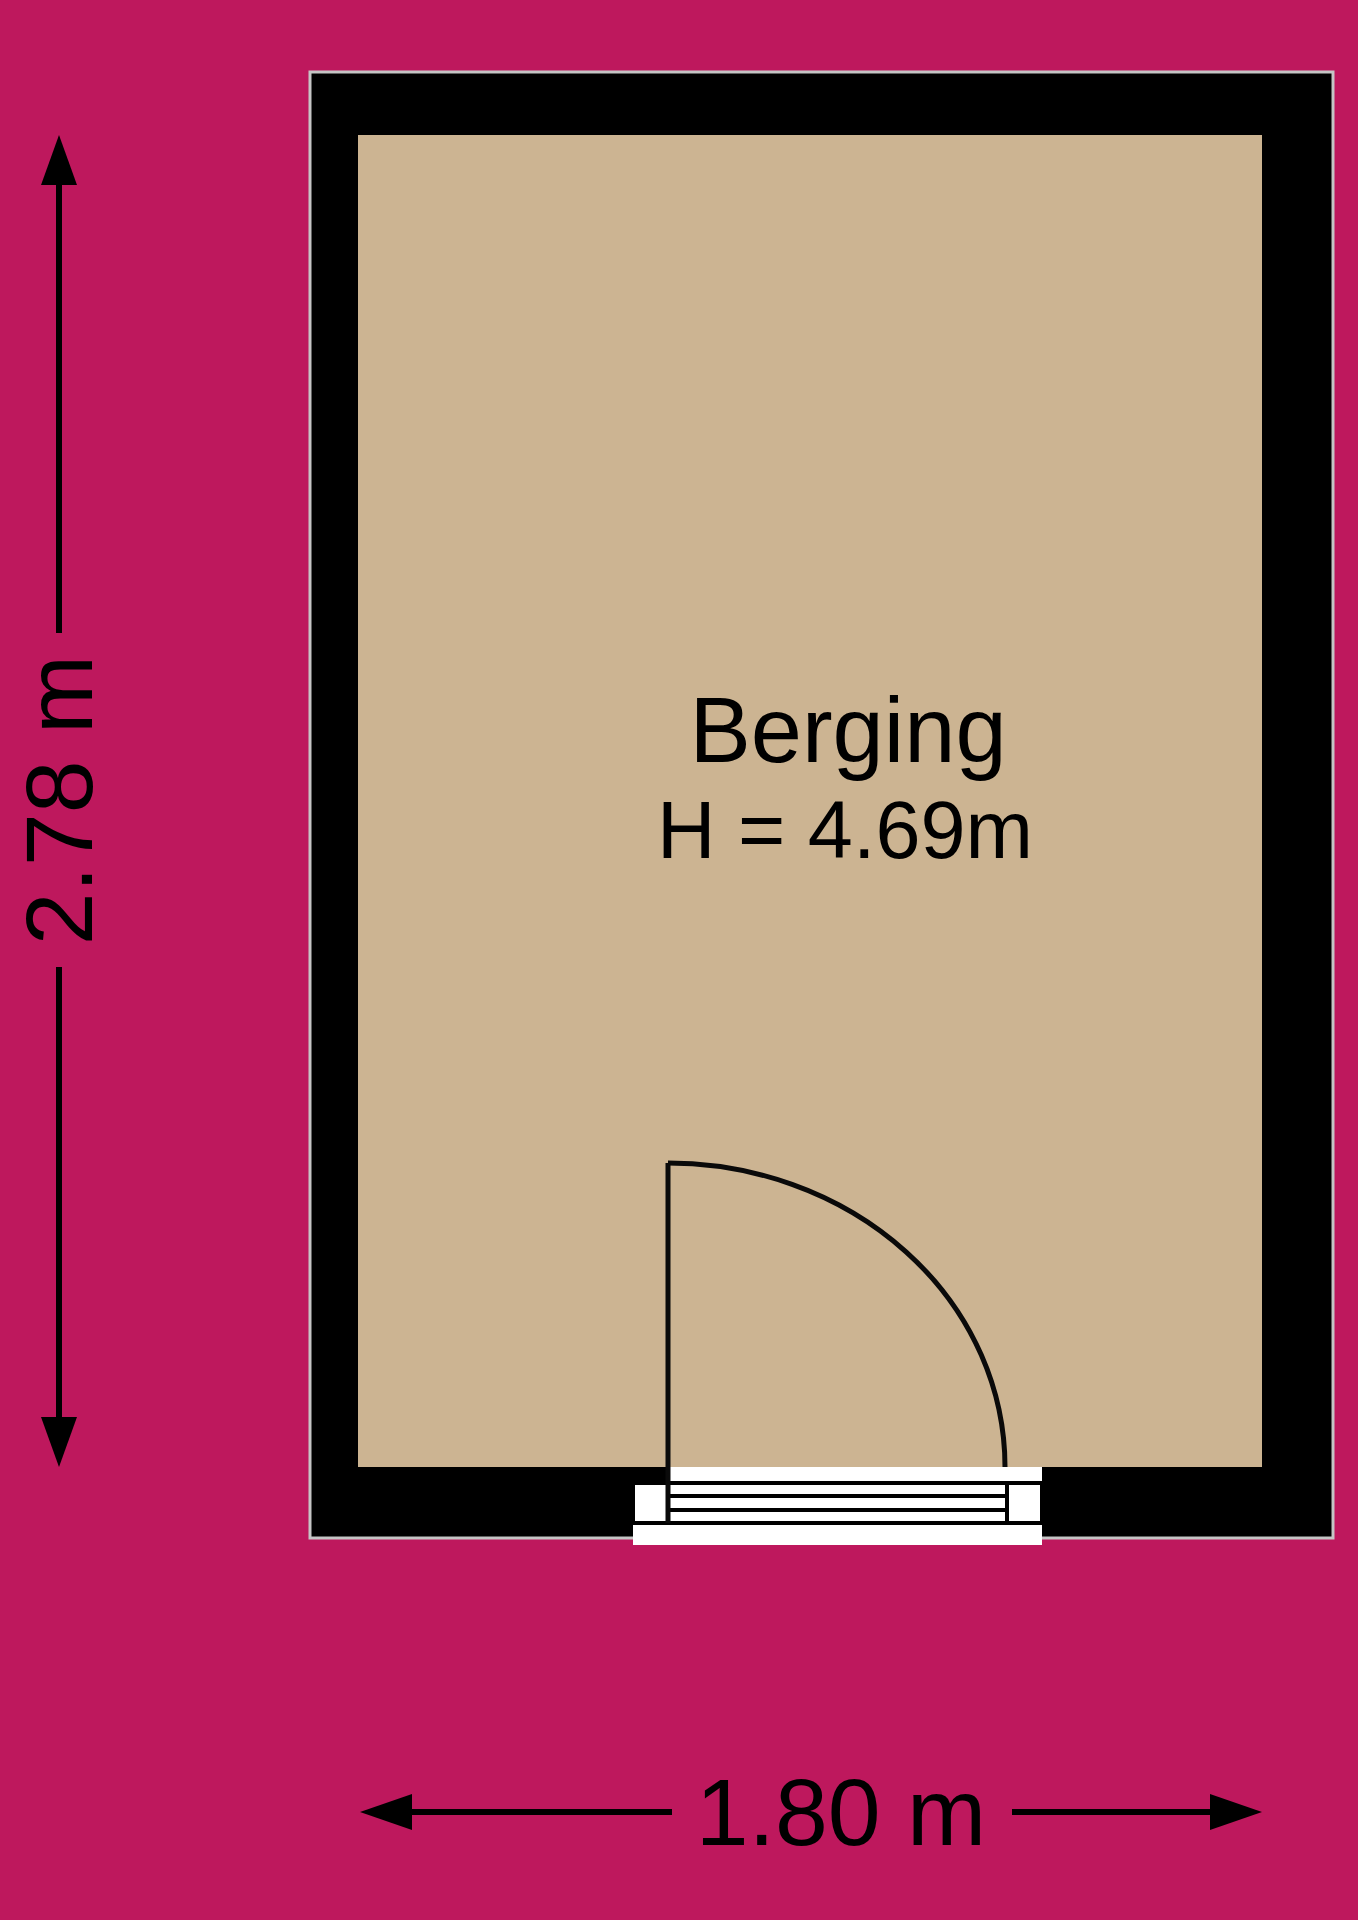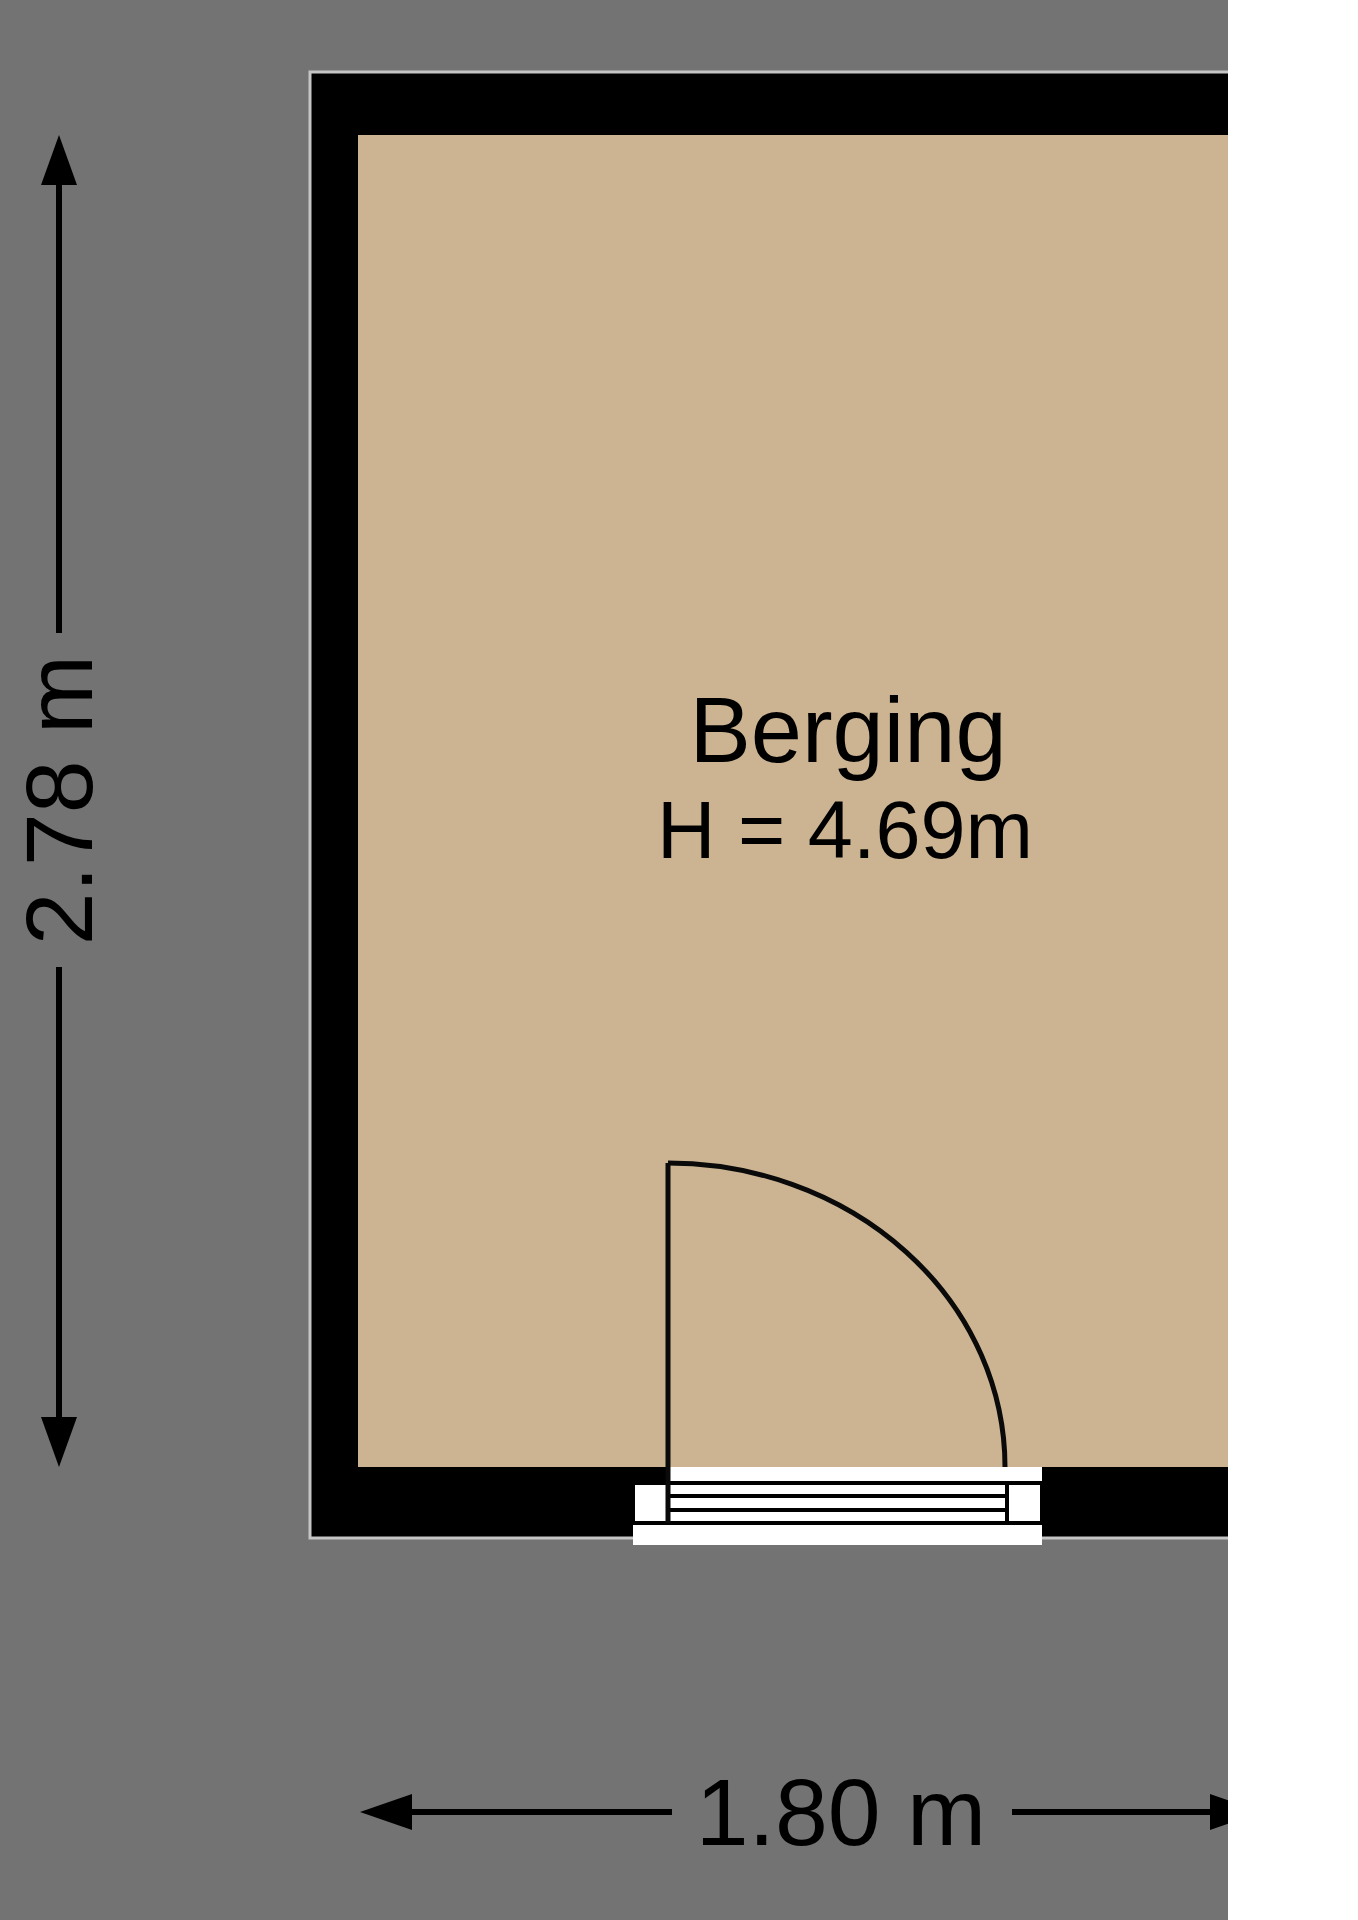--- a/index.html
+++ b/index.html
@@ -2,23 +2,23 @@
 <html><head>
 <meta charset="utf-8">
 <style>
   html, body {
     margin: 0;
     padding: 0;
     background: #ffffff;
   }
   .canvas {
     position: relative;
-    width: 1228px;
+    width: 1358px;
     height: 1920px;
-    background: #737373;
+    background: #be185d;
     overflow: hidden;
     font-family: "Liberation Sans", sans-serif;
   }
   svg.plan {
     position: absolute;
     left: 0;
     top: 0;
     width: 1358px;
     height: 1920px;
     display: block;

